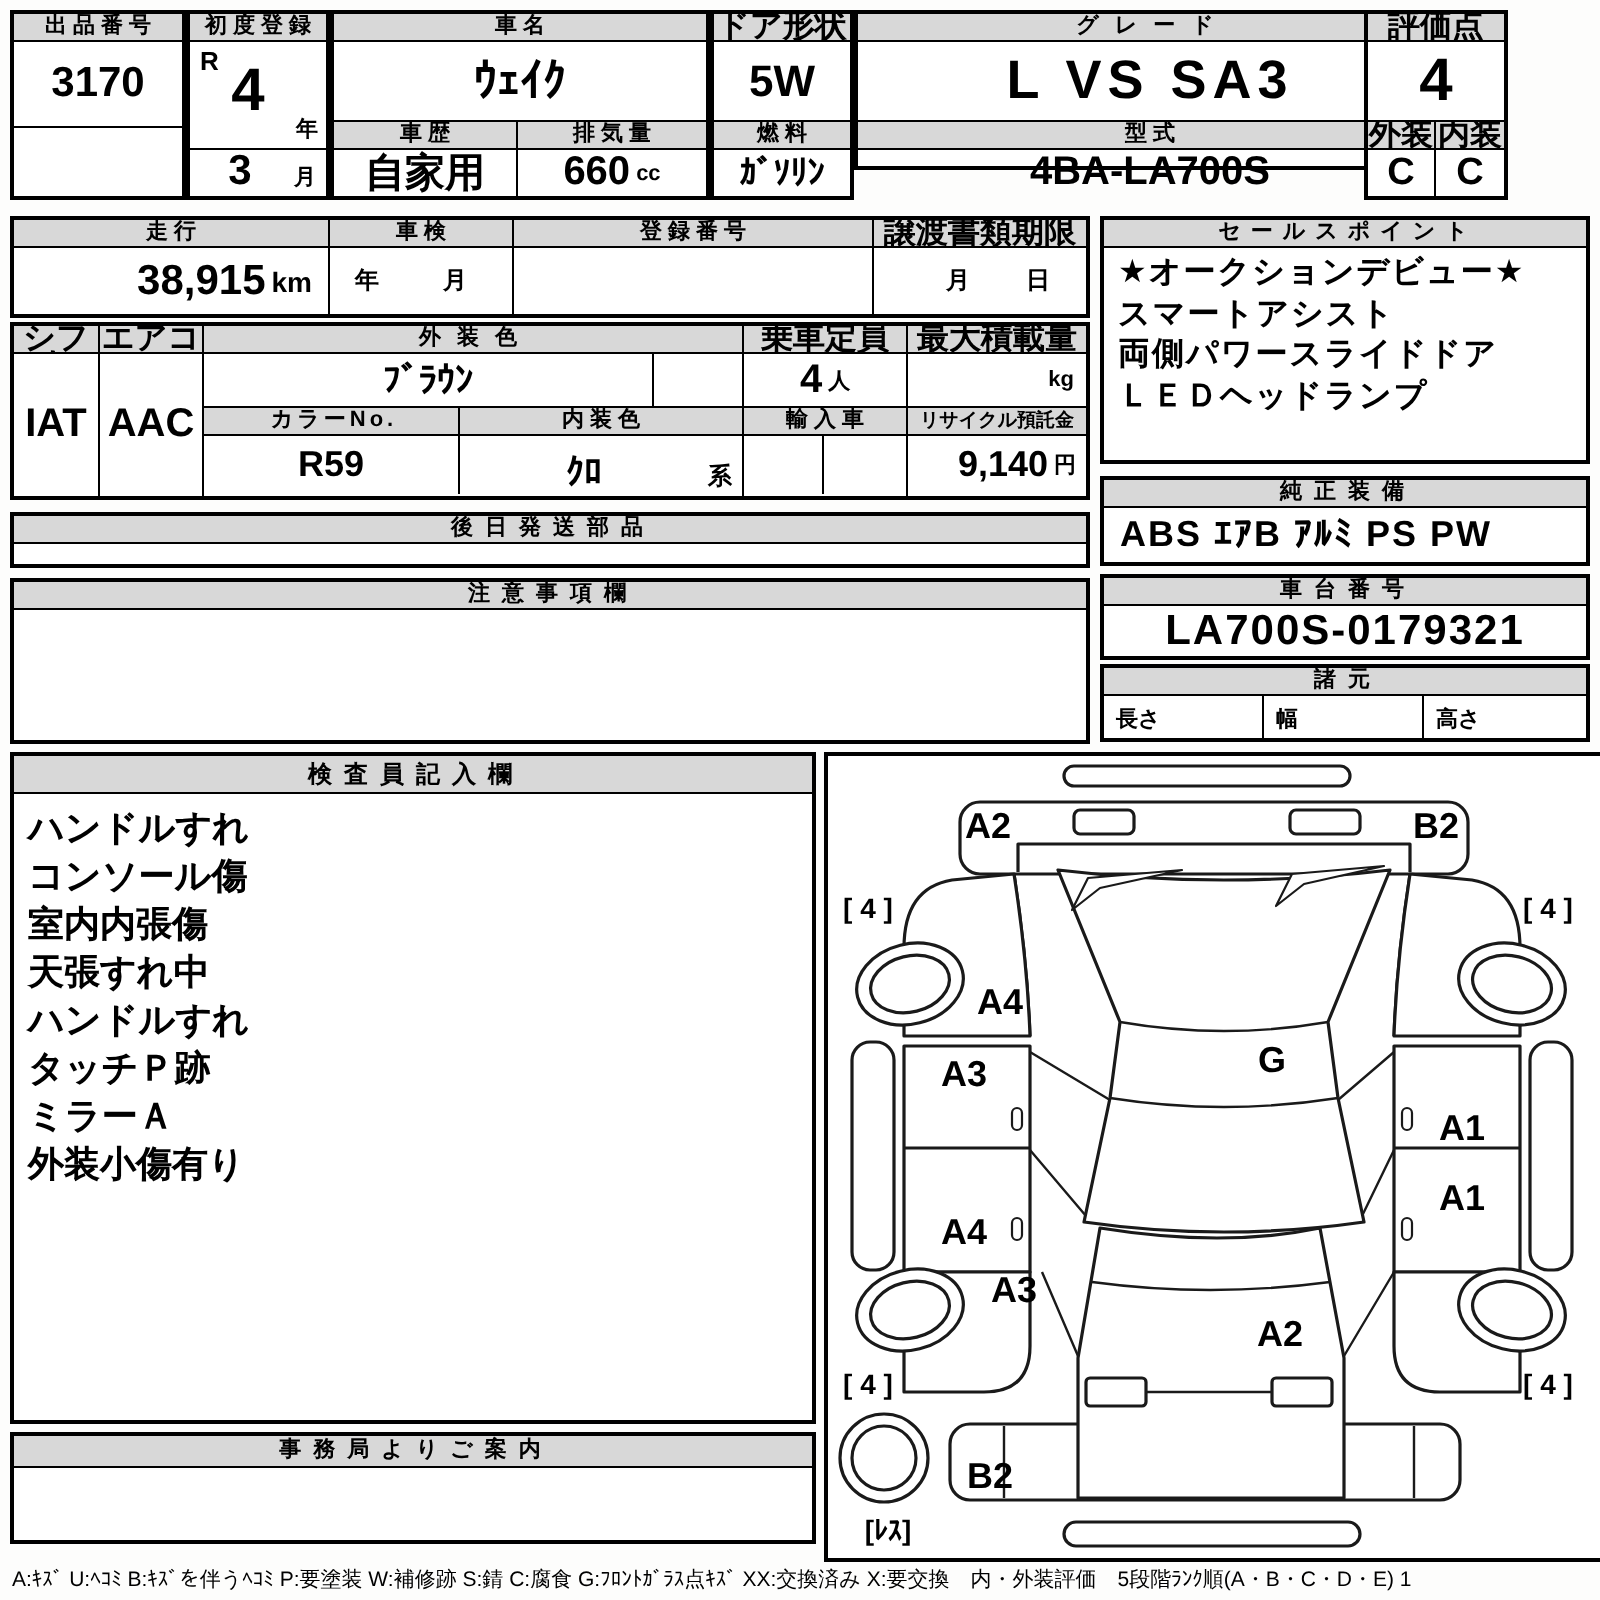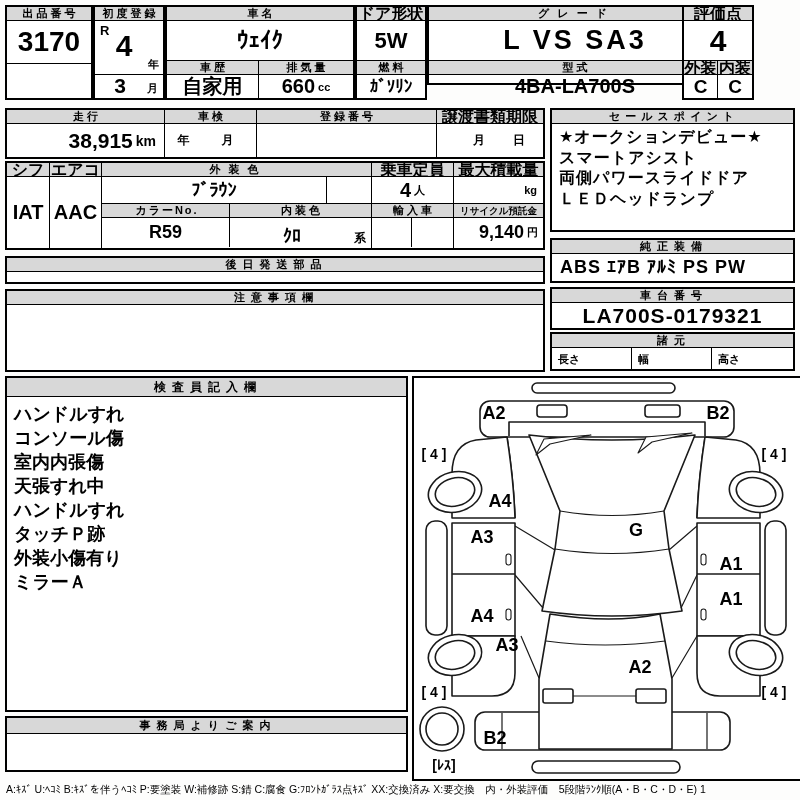--- a/index.html
+++ b/index.html
@@ -25,21 +25,21 @@
   svg text.dlabel.small { font-size:14px; }
   .legend { position:absolute; left:6px; top:783px; width:789px; font-size:10.5px; white-space:nowrap; letter-spacing:0; }
 </style>
 </head>
 <body>
 
 <div class="sheet">
 
   <div class="box" style="left:5px;top:5px;width:88px;height:95px">
     <div class="hdr">出品番号</div>
-    <div class="cell bb center" style="height:43px;font-size:28px;font-weight:bold">3170</div>
+    <div class="cell bb center" style="height:43px;font-size:21px;font-weight:bold">3170</div>
     <div class="cell" style="height:34px"></div>
   </div>
 
   <div class="box" style="left:93px;top:5px;width:72px;height:95px">
     <div class="hdr">初度登録</div>
     <div class="cell bb" style="height:54px">
       <span style="position:absolute;left:5px;top:2px;font-size:13px;font-weight:bold">R</span>
       <span style="position:absolute;left:0;right:10px;top:8px;text-align:center;font-size:30px;font-weight:bold">4</span>
       <span style="position:absolute;right:4px;bottom:2px;font-size:11px;font-weight:bold">年</span>
     </div>
@@ -210,22 +210,22 @@
 
   <div class="box" style="left:5px;top:376px;width:403px;height:336px">
     <div class="hdr tall" style="letter-spacing:6px">検査員記入欄</div>
     <div class="list" style="padding-top:5px">
         <div class="insp-item">ハンドルすれ</div>
         <div class="insp-item">コンソール傷</div>
         <div class="insp-item">室内内張傷</div>
         <div class="insp-item">天張すれ中</div>
         <div class="insp-item">ハンドルすれ</div>
         <div class="insp-item">タッチＰ跡</div>
+        <div class="insp-item">ミラーＡ</div>
         <div class="insp-item">外装小傷有り</div>
-        <div class="insp-item">ミラーＡ</div>
       </div>
   </div>
 
   <div class="box" style="left:5px;top:716px;width:403px;height:56px">
     <div class="hdr" style="letter-spacing:6px;height:16px;line-height:15px">事務局よりご案内</div>
     <div class="cell" style="height:36px"></div>
   </div>
 
   <div class="box" style="left:412px;top:376px;width:434px;height:405px">
     <svg id="car-svg" width="379" height="401" viewBox="0 0 379 401">

